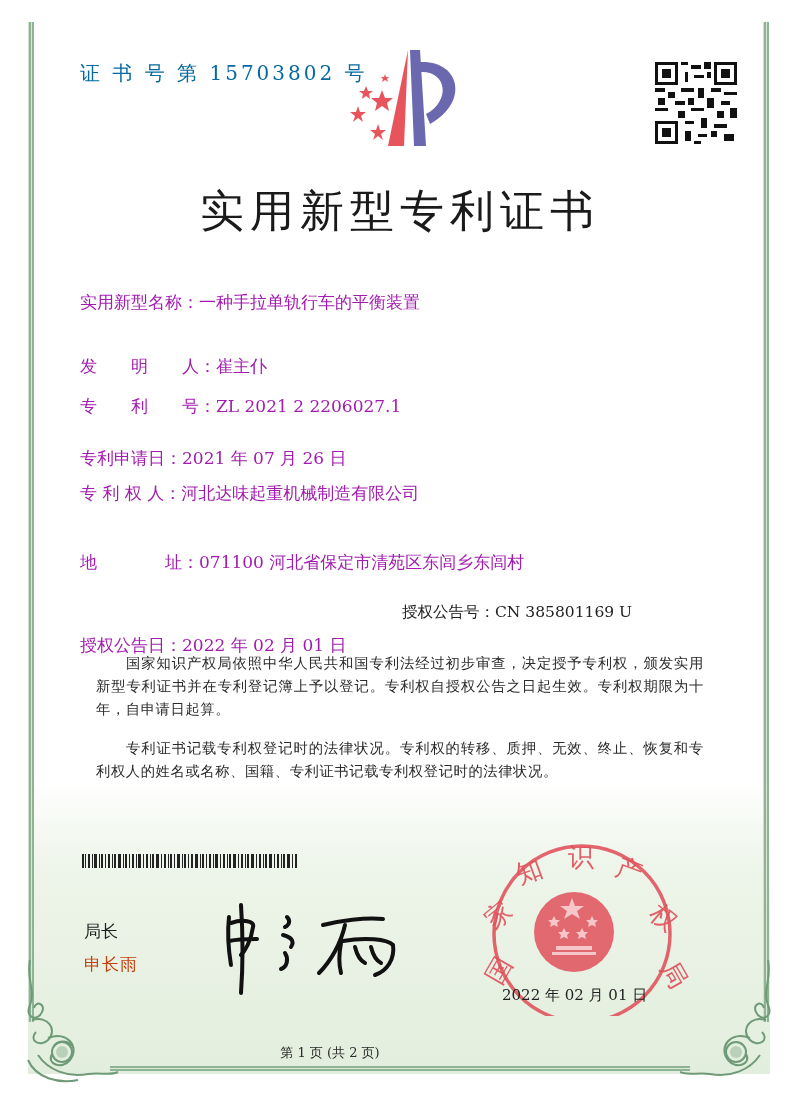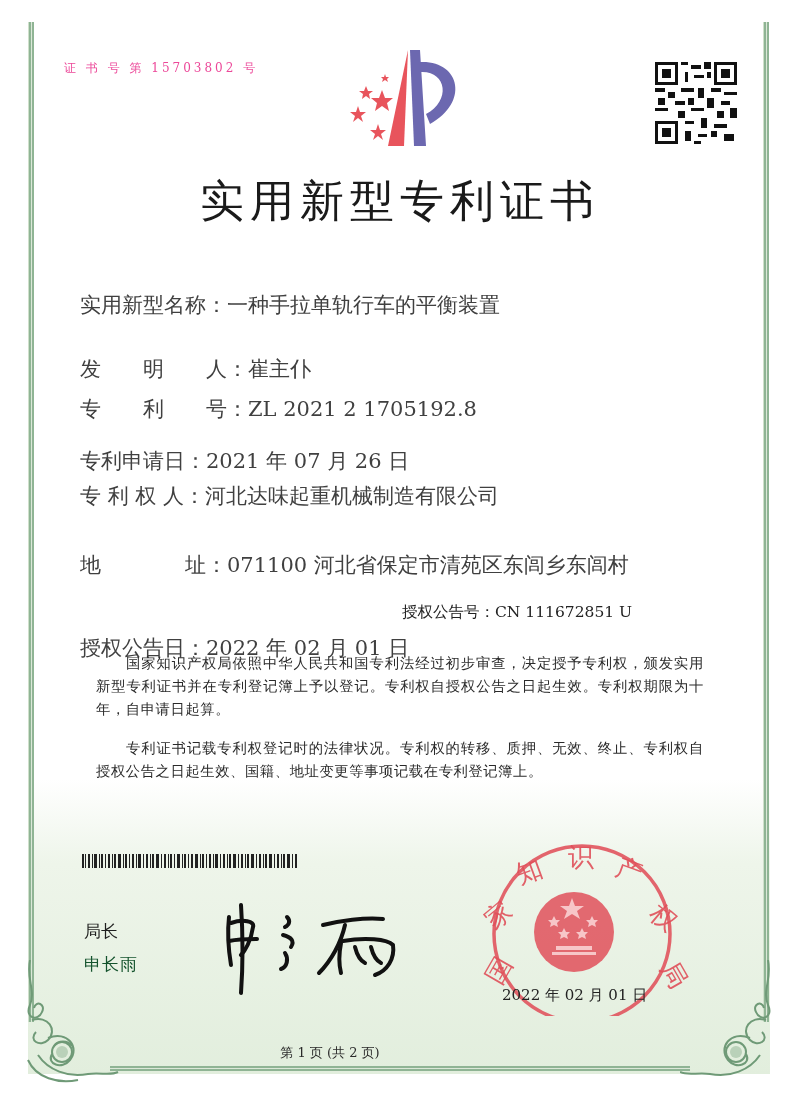--- a/index.html
+++ b/index.html
@@ -18,50 +18,50 @@
   .border-left { left: 28px; }
   .border-right { left: 763px; }
   .border-bottom {
     position: absolute; left: 110px; top: 1066px; width: 580px; height: 5px;
     background: linear-gradient(to bottom, #8fb494 0, #8fb494 2px, #dbe8d8 2px, #dbe8d8 3px, #8fb494 3px, #8fb494 5px);
   }
   .corner { position: absolute; width: 110px; height: 130px; }
   .corner.bl { left: 18px; top: 960px; }
   .corner.br { left: 680px; top: 960px; }
 
-  .cert-no { position: absolute; left: 64px; top: 60px; font-size: 12px; letter-spacing: 3px; color: #ec4899; }
+  .cert-no { position: absolute; left: 80px; top: 60px; font-size: 20px; letter-spacing: 3px; color: #0369a1; }
   .logo { position: absolute; left: 330px; top: 42px; width: 140px; height: 112px; }
   .qr { position: absolute; left: 655px; top: 62px; width: 82px; height: 82px; }
 
   .title {
-    position: absolute; left: 0; width: 800px; top: 172px; text-align: center;
+    position: absolute; left: 0; width: 800px; top: 182px; text-align: center;
     font-size: 44px; letter-spacing: 6px; color: #1a1a1a; font-weight: normal;
   }
 
-  .field { position: absolute; left: 80px; font-size: 21px; color: #404040; white-space: nowrap; }
+  .field { position: absolute; left: 80px; font-size: 17px; color: #a21caf; white-space: nowrap; }
   .field .label { display: inline-block; }
   .field .value { display: inline-block; }
   .f-name { top: 291px; }
   .f-inventor { top: 343px; margin-top: 12px; }
   .f-patentno { top: 395px; }
   .f-appdate { top: 447px; }
   .f-owner { top: 482px; }
   .f-address { top: 551px; }
   .f-grantdate { top: 602px; margin-top: 32px; }
   .f-grantno { position: absolute; left: 402px; top: 602px; font-size: 15.5px; color: #222; white-space: nowrap; }
 
   .body-text {
     position: absolute; left: 80px; width: 640px; top: 636px; font-size: 14.3px; line-height: 23px;
     color: #2a2a2a; text-align: justify; letter-spacing: 0.6px;
   }
   .body-text p { margin: 16px; text-indent: 2.1em; }
 
   .barcode { position: absolute; left: 82px; top: 854px; width: 215px; height: 14px; }
   .director-title { position: absolute; left: 84px; top: 920px; font-size: 17px; font-family: "DejaVu Sans", "Liberation Sans", sans-serif; color: #1e1e1e; }
-  .director-name { position: absolute; left: 84px; top: 953px; font-size: 17px; font-family: Liberation Sans, sans-serif; color: #14532d; letter-spacing: 1px; }
+  .director-name { position: absolute; left: 84px; top: 953px; font-size: 17px; font-family: Liberation Sans, sans-serif; color: #c2410c; letter-spacing: 1px; }
   .signature { position: absolute; left: 215px; top: 895px; width: 200px; height: 100px; }
 
   .seal { position: absolute; left: 472px; top: 826px; width: 218px; height: 190px; }
   .seal-date { position: absolute; left: 502px; top: 986px; font-size: 15px; color: #222; }
 
   .page-footer { position: absolute; left: 0; width: 660px; top: 1044px; text-align: center; font-size: 13px; color: #2a2a2a; }
 </style>
 </head>
 <body>
 
@@ -159,41 +159,41 @@
 
 <div class="title">实用新型专利证书</div>
 
 <div class="field f-name">
   <span class="label">实用新型名称：</span><span class="value">一种手拉单轨行车的平衡装置</span>
 </div>
 <div class="field f-inventor">
   <span class="label">发　　明　　人：</span><span class="value">崔主仆</span>
 </div>
 <div class="field f-patentno">
-  <span class="label">专　　利　　号：</span><span class="value">ZL 2021 2 1705192.8</span>
+  <span class="label">专　　利　　号：</span><span class="value">ZL 2021 2 2206027.1</span>
 </div>
 <div class="field f-appdate">
   <span class="label">专利申请日：</span><span class="value">2021 年 07 月 26 日</span>
 </div>
 <div class="field f-owner">
   <span class="label">专 利 权 人：</span><span class="value">河北达味起重机械制造有限公司</span>
 </div>
 <div class="field f-address">
   <span class="label">地　　　　址：</span><span class="value">071100 河北省保定市清苑区东闾乡东闾村</span>
 </div>
 <div class="field f-grantdate">
   <span class="label">授权公告日：</span><span class="value">2022 年 02 月 01 日</span>
 </div>
 <div class="f-grantno">
-  <span class="label">授权公告号：</span><span class="value">CN 111672851 U</span>
+  <span class="label">授权公告号：</span><span class="value">CN 385801169 U</span>
 </div>
 
 <div class="body-text">
   <p>国家知识产权局依照中华人民共和国专利法经过初步审查，决定授予专利权，颁发实用新型专利证书并在专利登记簿上予以登记。专利权自授权公告之日起生效。专利权期限为十年，自申请日起算。</p>
-  <p>专利证书记载专利权登记时的法律状况。专利权的转移、质押、无效、终止、专利权自授权公告之日起生效、国籍、地址变更等事项记载在专利登记簿上。</p>
+  <p>专利证书记载专利权登记时的法律状况。专利权的转移、质押、无效、终止、恢复和专利权人的姓名或名称、国籍、专利证书记载专利权登记时的法律状况。</p>
 </div>
 
 <svg class="barcode" viewBox="0 0 215 14" preserveAspectRatio="none">
   <g fill="#222">
     <rect x="0" y="0" width="2" height="14"></rect>
       <rect x="3" y="0" width="1" height="14"></rect>
       <rect x="6" y="0" width="2" height="14"></rect>
     <rect x="10" y="0" width="1" height="14"></rect>
       <rect x="12" y="0" width="3" height="14"></rect>
       <rect x="17" y="0" width="1" height="14"></rect>

